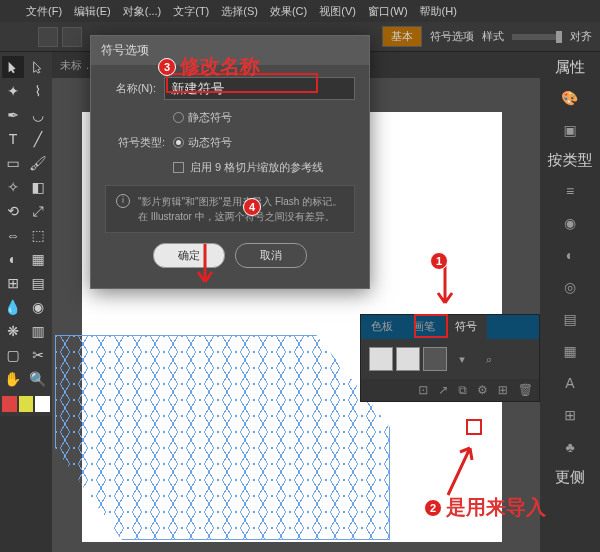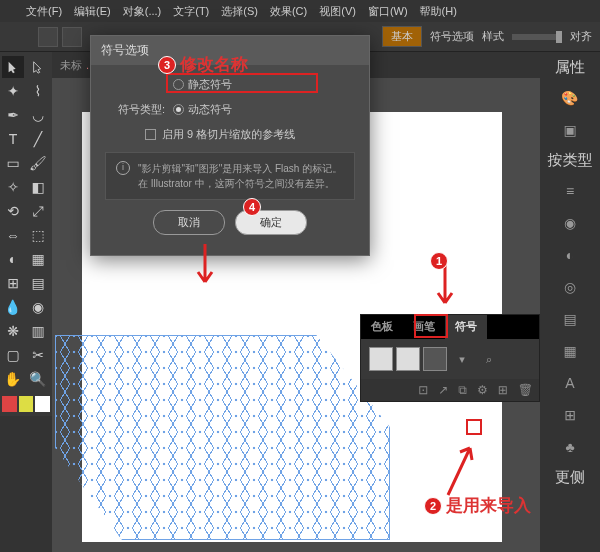--- a/index.html
+++ b/index.html
@@ -50,21 +50,21 @@
   border: 1px solid #6fa3e6;
 }
 
 
 .right-dock { position: absolute; right: 0; top: 52px; width: 60px; background: #333; height: 500px; padding: 6px 4px; display: flex; flex-direction: column; gap: 10px; align-items: center; }
 .dock-icon { width: 22px; height: 22px; display: flex; align-items: center; justify-content: center; color: #999; font-size: 14px; }
 .dock-label { color: #ccc; font-size: 15px; }
 
 
 .symbols-panel { position: absolute; right: 60px; top: 314px; width: 180px; background: #383838; border: 1px solid #222; }
-.sp-tabs { display: flex; background: #000000; height: 24px; font-weight: bold; }
+.sp-tabs { display: flex; background: #0c4a6e; height: 24px; }
 .sp-tab { padding: 4px 10px; color: #999; font-size: 11px; }
 .sp-tab.active { background: #383838; color: #ddd; }
 .sp-body { padding: 8px; display: flex; gap: 3px; }
 .sp-thumb { width: 24px; height: 24px; background: #ddd; border: 1px solid #888; }
 .sp-thumb.dark { background: #555; }
 .sp-btn { width: 24px; height: 24px; display: flex; align-items: center; justify-content: center; color: #999; }
 .sp-footer { height: 22px; display: flex; align-items: center; justify-content: flex-end; padding: 0 6px; gap: 10px; background: #333; }
 .sp-footer span { color: #888; font-size: 12px; }
 
 
@@ -74,32 +74,32 @@
 .dlg-row { display: flex; align-items: center; margin-bottom: 10px; }
 .dlg-label { width: 60px; text-align: right; color: #ccc; margin-right: 8px; }
 .dlg-input { flex: 1; background: #333; border: 1px solid #666; padding: 3px 6px; color: #ddd; }
 .dlg-dropdown { background: #444; padding: 2px 14px 2px 8px; color: #ddd; position: relative; }
 .dlg-dropdown::after { content: "▾"; position: absolute; right: 4px; font-size: 9px; }
 .dlg-radio { display: inline-flex; align-items: center; gap: 4px; color: #ccc; }
 .dlg-radio .r { width: 11px; height: 11px; border: 1px solid #999; border-radius: 50%; display: inline-flex; align-items: center; justify-content: center; }
 .dlg-radio .r.on::after { content: ""; width: 5px; height: 5px; background: #ddd; border-radius: 50%; }
 .dlg-grid { display: inline-grid; grid-template-columns: repeat(3, 8px); grid-template-rows: repeat(3, 8px); gap: 1px; margin-left: 4px; }
 .dlg-grid span { background: #888; }
-.dlg-check { display: flex; align-items: center; gap: 6px; color: #ccc; margin-left: 40px; }
+.dlg-check { display: flex; align-items: center; gap: 6px; color: #ccc; margin-left: 68px; }
 .dlg-check .cb { width: 11px; height: 11px; border: 1px solid #999; }
 .dlg-info { background: #3f3f3f; border: 1px solid #555; padding: 8px 10px; margin: 10px 0; display: flex; gap: 8px; color: #aaa; font-size: 10px; line-height: 1.5; }
 .dlg-info .i { width: 14px; height: 14px; border: 1px solid #aaa; border-radius: 50%; display: flex; align-items: center; justify-content: center; flex-shrink: 0; font-size: 9px; }
 .dlg-btns { display: flex; justify-content: center; gap: 10px; margin-top: 8px; padding-bottom: 8px; }
 .dlg-btn { padding: 4px 24px; border: 1px solid #999; border-radius: 12px; color: #ddd; cursor: pointer; }
 .dlg-btn.primary { background: #e8e8e8; color: #333; }
 
 
 .anno { position: absolute; z-index: 200; }
 .anno .num { width: 18px; height: 18px; background: #d22; border: 1px solid #fff; border-radius: 50%; color: #fff; font-size: 11px; font-weight: bold; display: flex; align-items: center; justify-content: center; }
-.anno .txt { color: #d33; font-size: 17px; font-weight: bold; }
+.anno .txt { color: #d33; font-size: 20px; font-weight: bold; }
 .red-box { position: absolute; border: 2px solid #d22; z-index: 150; }
 .red-arrow { position: absolute; z-index: 140; }
 </style>
 </head>
 <body>
 
 <div class="menubar">
   <span>文件(F)</span>
   <span>编辑(E)</span>
   <span>对象(...)</span>
@@ -217,20 +217,24 @@
     <span>⚙</span>
     <span>⊞</span>
     <span>🗑</span>
   </div>
 </div>
 
 <div class="dialog">
   <div class="dlg-title">符号选项</div>
   <div class="dlg-body">
     <div class="dlg-row">
+      <span class="dlg-label">名称(N):</span>
+      <input class="dlg-input" value="新建符号" style="">
+    </div>
+    <div class="dlg-row">
       <span class="dlg-label"></span>
       <label class="dlg-radio">
           <span class="r"></span>
           <span>静态符号</span>
         </label>
     </div>
     <div class="dlg-row">
       <span class="dlg-label">符号类型:</span>
       <label class="dlg-radio">
           <span class="r on"></span>
@@ -239,22 +243,22 @@
     </div>
     <div class="dlg-check">
       <span class="cb"></span>
         <span>启用 9 格切片缩放的参考线</span>
     </div>
     <div class="dlg-info">
       <span class="i">i</span>
       <span>"影片剪辑"和"图形"是用来导入 Flash 的标记。在 Illustrator 中，这两个符号之间没有差异。</span>
     </div>
     <div class="dlg-btns">
+      <div class="dlg-btn primary">确定</div>
       <div class="dlg-btn">取消</div>
-      <div class="dlg-btn primary">确定</div>
     </div>
   </div>
 </div>
 
 <div class="red-box" style="left:166px; top:73px; width:152px; height:20px;"></div>
 <div class="red-box" style="left:414px; top:314px; width:34px; height:24px;"></div>
 <div class="red-box" style="left:466px; top:419px; width:16px; height:16px;"></div>
 
 <svg class="red-arrow" style="left:430px; top:255px; width:30px; height:60px;">
     <path d="M15 2 L15 48 M15 48 L8 38 M15 48 L22 38" stroke="#d22" stroke-width="3" fill="none"></path>

